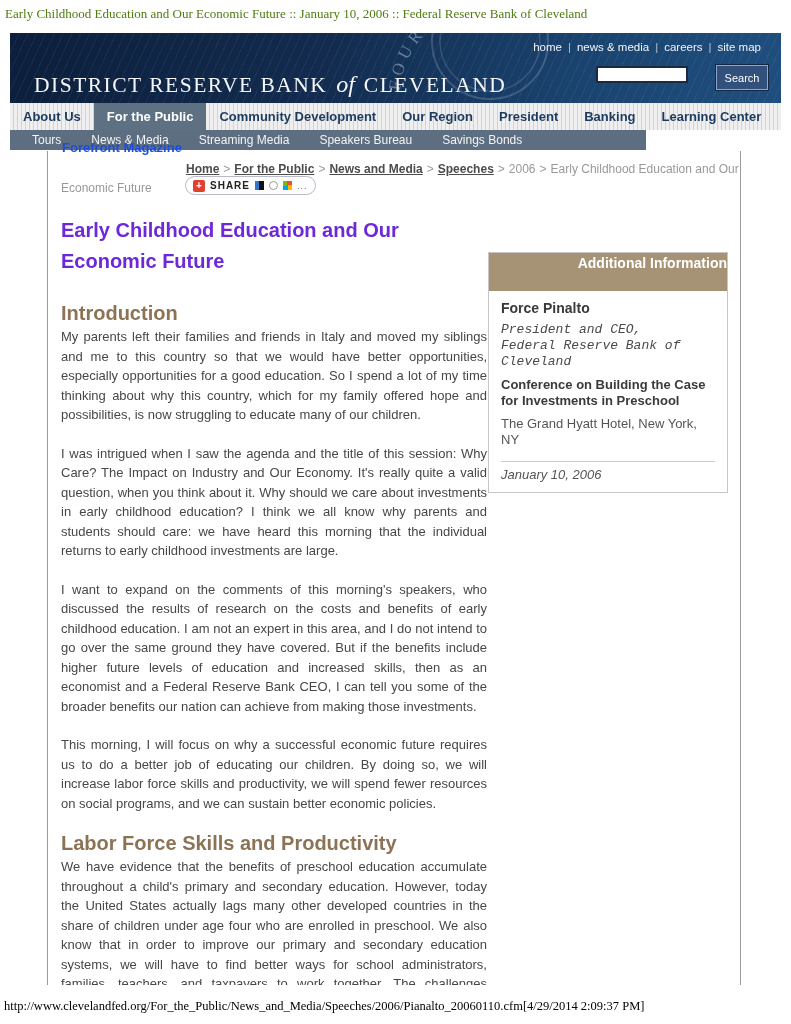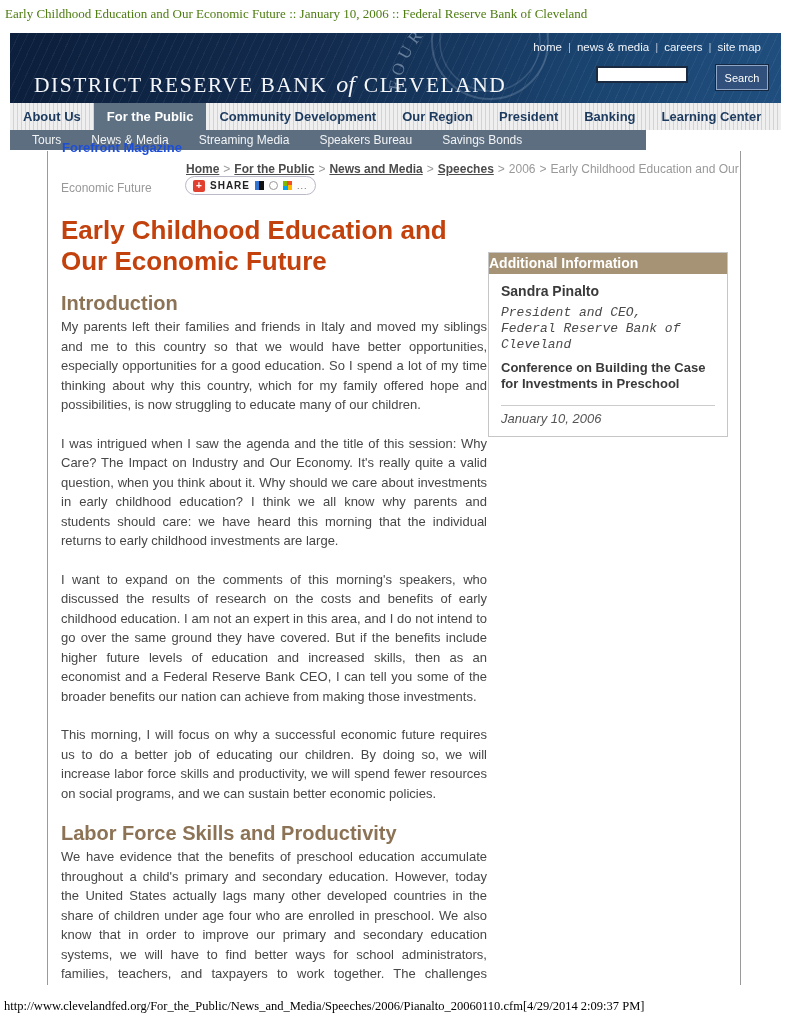--- a/index.html
+++ b/index.html
@@ -105,40 +105,40 @@
   .share .lbl { font-size:10px; font-weight:bold; letter-spacing:1px; color:#222; }
   .share .mi { width:9px; height:9px; display:inline-block; }
   .share .mi1 { background:linear-gradient(90deg,#3274d1 50%,#111 50%); }
   .share .mi2 { background:#fff; border:1px solid #999; border-radius:50%; }
   .share .mi3 { background:conic-gradient(#f25022 0 25%, #ffb900 0 50%, #00a4ef 0 75%, #7fba00 0); }
   .share .dots { font-size:9px; color:#666; letter-spacing:1px; }
 
   
   .article { position:absolute; left:13px; top:64px; width:426px; }
   .article h1 {
-    font-size:26px; line-height:31px; font-weight:bold; color:#c2410c;
-    margin-bottom:15px;
+    font-size:20px; line-height:31px; font-weight:bold; color:#6d28d9;
+    margin-bottom:25px;
   }
   .article h2 {
     font-size:20px; line-height:23px; font-weight:bold; color:#8c7355;
     margin-bottom:2px;
   }
   .article p {
     font-size:13px; line-height:19.5px; color:#474747;
     text-align:justify; margin-bottom:19px;
   }
 
   
   .sidebar {
     position:absolute; left:440px; top:101px; width:240px;
     border:1px solid #c6c6c6; background:#fff;
   }
   .sidebar .sb-head {
     background:#a69274; color:#fff; font-weight:bold; font-size:14px;
-    text-align:left; height:21px; line-height:21px;
+    text-align:right; height:38px; line-height:21px;
   }
   .sidebar .sb-body { padding:9px 12px 10px; }
   .sb-speaker { font-size:14px; font-weight:bold; color:#3a3a3a; margin-bottom:6px; }
   .sb-role { font-size:13px; font-style:italic; color:#4a4a4a; line-height:16px;font-family:Liberation Mono, monospace; }
   .sb-event { font-size:13px; font-weight:bold; color:#3a3a3a; line-height:16px; margin-top:7px; }
   .sb-venue { font-size:13px; color:#555; margin-top:7px; line-height:16px; }
   .sb-divider { border:none; border-top:1px solid #ccc; margin:13px 0 5px; }
   .sb-date { font-size:13px; font-style:italic; color:#555; }
 </style>
 </head>
@@ -209,24 +209,25 @@
     <p>This morning, I will focus on why a successful economic future requires us to do a better job of educating our children. By doing so, we will increase labor force skills and productivity, we will spend fewer resources on social programs, and we can sustain better economic policies.</p>
 
     <h2>Labor Force Skills and Productivity</h2>
     <p>We have evidence that the benefits of preschool education accumulate throughout a child's primary and secondary education. However, today the United States actually lags many other developed countries in the share of children under age four who are enrolled in preschool. We also know that in order to improve our primary and secondary education systems, we will have to find better ways for school administrators, families, teachers, and taxpayers to work together. The challenges confronting us are large, but not nearly as great as the cost of failure.</p>
 
   </div>
 
   <div class="sidebar">
     <div class="sb-head">Additional Information</div>
     <div class="sb-body">
-      <div class="sb-speaker">Sandra Pinalto</div>
+      <div class="sb-speaker">Force Pinalto</div>
       <div class="sb-role">President and CEO,</div>
       <div class="sb-role">Federal Reserve Bank of Cleveland</div>
       <div class="sb-event">Conference on Building the Case for Investments in Preschool</div>
+      <div class="sb-venue">The Grand Hyatt Hotel, New York, NY</div>
       <hr class="sb-divider">
       <div class="sb-date">January 10, 2006</div>
     </div>
   </div>
 
 </div>
 
 <div class="flyout-item">Forefront Magazine</div>
 
 <div class="print-footer">http://www.clevelandfed.org/For_the_Public/News_and_Media/Speeches/2006/Pianalto_20060110.cfm[4/29/2014 2:09:37 PM]</div>

